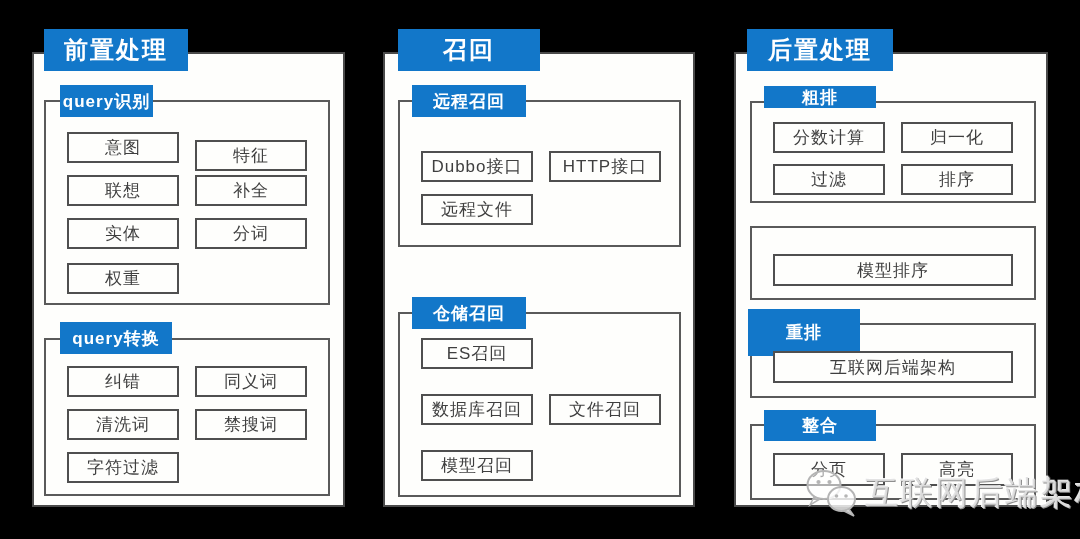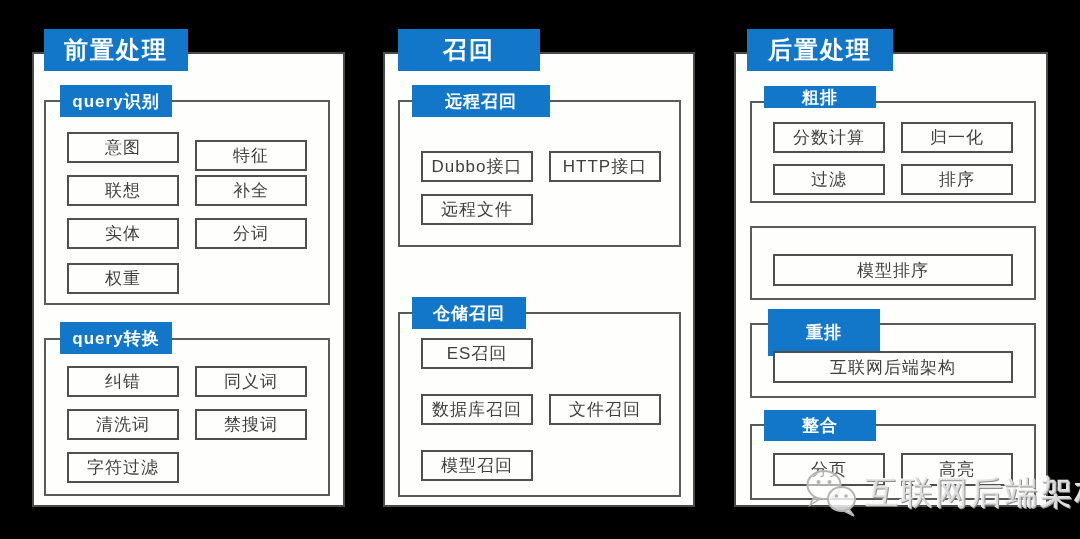--- a/index.html
+++ b/index.html
@@ -84,42 +84,42 @@
 </style>
 </head>
 <body>
 
 <div class="stage">
 
   <div class="panel" style="left:32px;top:52px;width:313px;height:455px"></div>
   <div class="htab" style="left:44px;top:29px;width:144px">前置处理</div>
 
   <div class="secbox" style="left:44px;top:100px;width:286px;height:205px"></div>
-  <div class="stab" style="left:60px;top:85px;width:112px">query识别</div>
+  <div class="stab" style="left:60px;top:85px;width:93px">query识别</div>
   <div class="ibox" style="left:67px;top:132px">意图</div>
   <div class="ibox" style="left:195px;top:140px">特征</div>
   <div class="ibox" style="left:67px;top:175px">联想</div>
   <div class="ibox" style="left:195px;top:175px">补全</div>
   <div class="ibox" style="left:67px;top:218px">实体</div>
   <div class="ibox" style="left:195px;top:218px">分词</div>
   <div class="ibox" style="left:67px;top:263px">权重</div>
 
   <div class="secbox" style="left:44px;top:338px;width:286px;height:158px"></div>
   <div class="stab" style="left:60px;top:322px;width:112px">query转换</div>
   <div class="ibox" style="left:67px;top:366px">纠错</div>
   <div class="ibox" style="left:195px;top:366px">同义词</div>
   <div class="ibox" style="left:67px;top:409px">清洗词</div>
   <div class="ibox" style="left:195px;top:409px">禁搜词</div>
   <div class="ibox" style="left:67px;top:452px">字符过滤</div>
 
   <div class="panel" style="left:383px;top:52px;width:312px;height:455px"></div>
   <div class="htab" style="left:398px;top:29px;width:142px">召回</div>
 
   <div class="secbox" style="left:398px;top:100px;width:283px;height:147px"></div>
-  <div class="stab" style="left:412px;top:85px;width:138px">远程召回</div>
+  <div class="stab" style="left:412px;top:85px;width:114px">远程召回</div>
   <div class="ibox" style="left:421px;top:151px">Dubbo接口</div>
   <div class="ibox" style="left:549px;top:151px">HTTP接口</div>
   <div class="ibox" style="left:421px;top:194px">远程文件</div>
 
   <div class="secbox" style="left:398px;top:312px;width:283px;height:185px"></div>
   <div class="stab" style="left:412px;top:297px;width:114px">仓储召回</div>
   <div class="ibox" style="left:421px;top:338px">ES召回</div>
   <div class="ibox" style="left:421px;top:394px">数据库召回</div>
   <div class="ibox" style="left:549px;top:394px">文件召回</div>
   <div class="ibox" style="left:421px;top:450px">模型召回</div>
@@ -131,21 +131,21 @@
   <div class="stab" style="left:764px;top:86px;width:112px;height:22px">粗排</div>
   <div class="ibox" style="left:773px;top:122px">分数计算</div>
   <div class="ibox" style="left:901px;top:122px">归一化</div>
   <div class="ibox" style="left:773px;top:164px">过滤</div>
   <div class="ibox" style="left:901px;top:164px">排序</div>
 
   <div class="secbox" style="left:750px;top:226px;width:286px;height:74px"></div>
   <div class="ibox wide" style="left:773px;top:254px">模型排序</div>
 
   <div class="secbox" style="left:750px;top:323px;width:286px;height:75px"></div>
-  <div class="stab" style="left:768px;top:309px;width:112px;height:47px">重排</div>
+  <div class="stab" style="left:748px;top:309px;width:112px;height:47px">重排</div>
   <div class="ibox wide" style="left:773px;top:351px">互联网后端架构</div>
 
   <div class="secbox" style="left:750px;top:424px;width:286px;height:76px"></div>
   <div class="stab" style="left:764px;top:410px;width:112px;height:31px">整合</div>
   <div class="ibox" style="left:773px;top:453px;height:33px">分页</div>
   <div class="ibox" style="left:901px;top:453px;height:33px">高亮</div>
 
   <div class="watermark" style="left:803px;top:464px;height:58px">
     <svg width="58" height="54" viewBox="0 0 58 54" style="margin-right:4px;">
       <ellipse cx="21" cy="19" rx="16.5" ry="14" fill="rgba(255,255,255,0.55)" stroke="#b5b5b5" stroke-width="2"></ellipse>

